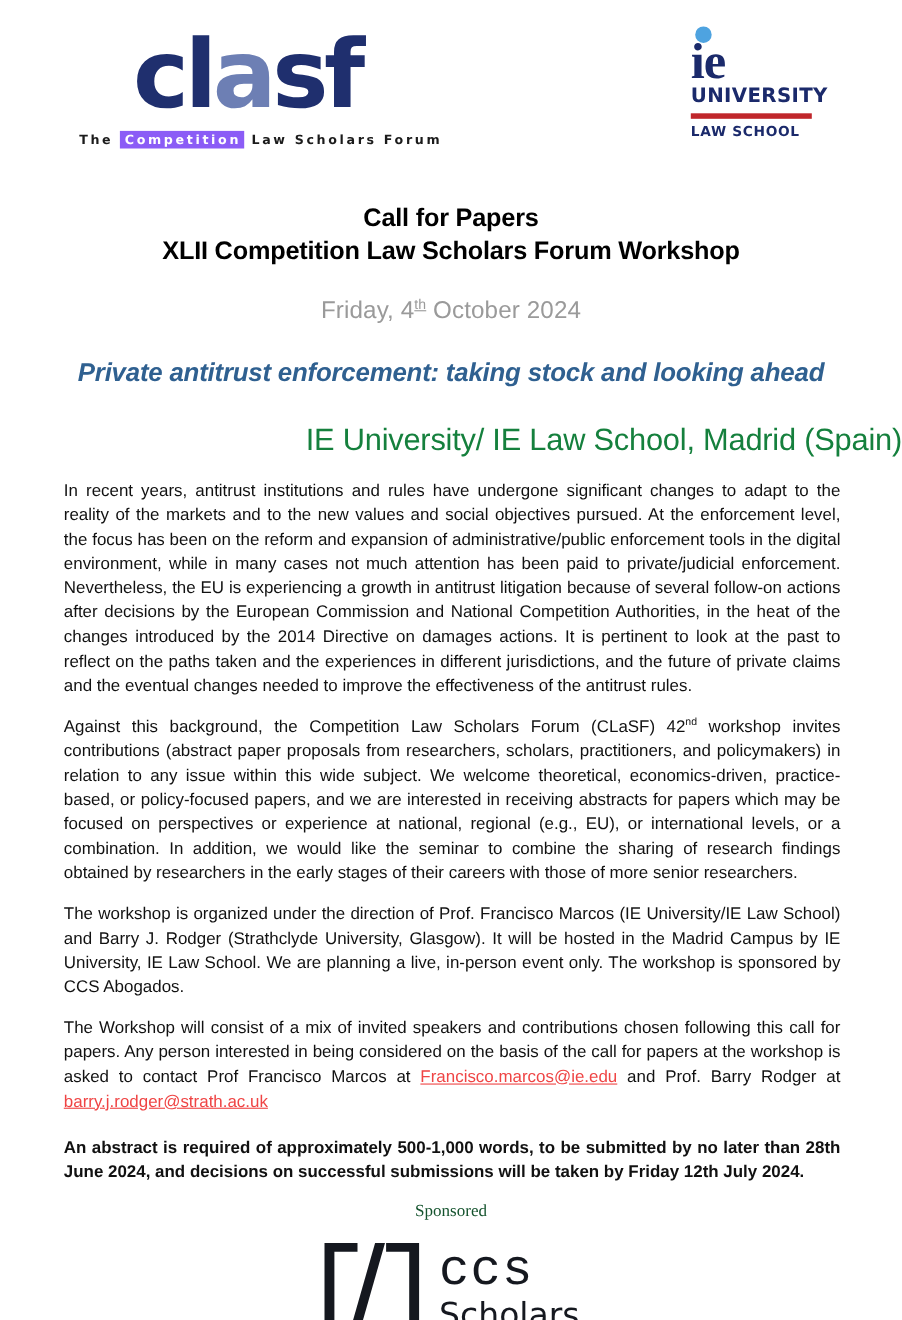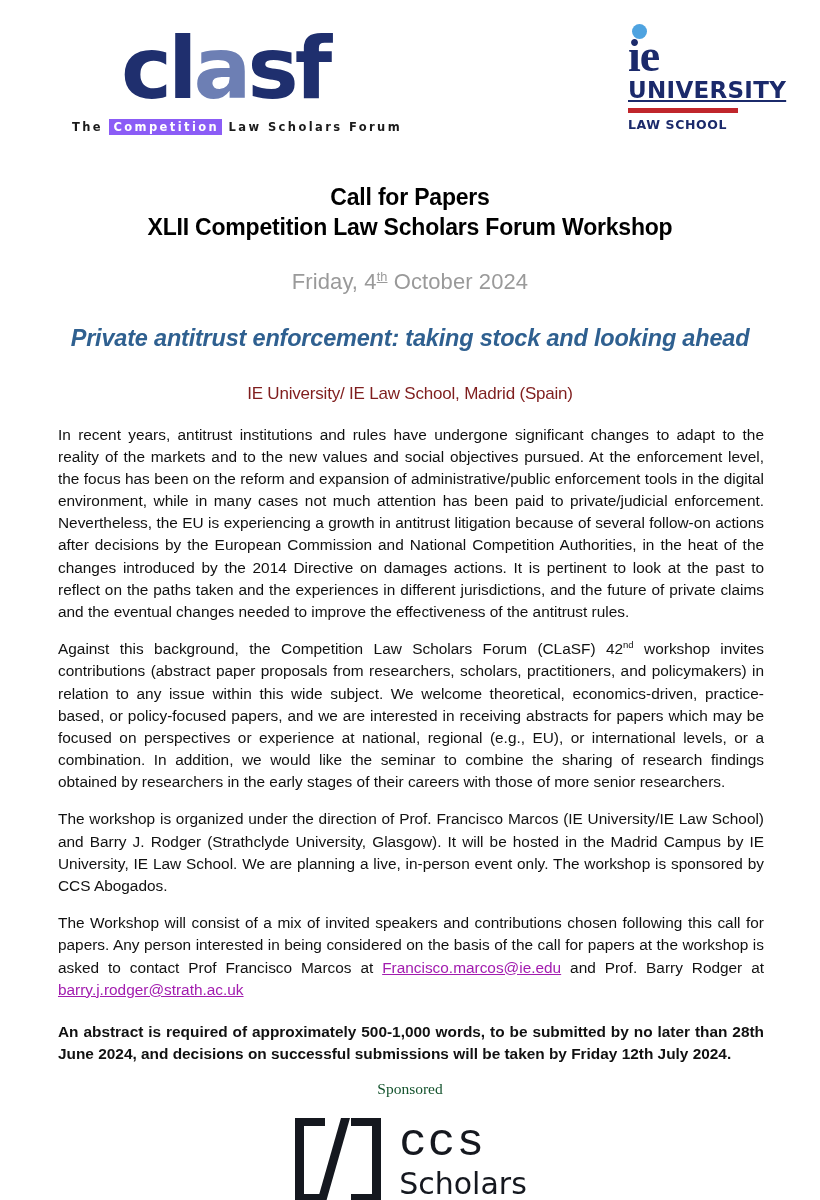--- a/index.html
+++ b/index.html
@@ -85,25 +85,24 @@
     font-family: Liberation Serif, serif;
     font-weight: bold;
     font-size: 46px;
     line-height: 1;
     letter-spacing: -1px;
     color: #1b2a6b;
   }
   .ie-university {
     font-family: "DejaVu Sans", sans-serif;
     font-weight: bold;
-    font-size: 23px;
+    font-size: 18px;
     letter-spacing: 0.3px;
     color: #1b2a6b;
     margin-top: 1px;
-    text-decoration: underline;
   }
   .ie-bar {
     width: 110px;
     height: 5px;
     background: #c0262b;
     margin: 5px 0 4px 0;
   }
   .ie-lawschool {
     font-family: "DejaVu Sans", sans-serif;
     font-weight: bold;
@@ -139,23 +138,23 @@
     font-size: 23.5px;
     font-weight: bold;
     font-style: italic;
     line-height: 1.3;
     color: #2f6090;
     letter-spacing: -0.2px;
   }
 
   .venue {
     margin-top: 30px;
-    text-align: center;
-    font-size: 17px;
-    color: #7f1d1d;
+    text-align: right;
+    font-size: 28px;
+    color: #15803d;
     letter-spacing: -0.2px;
   }
 
   
   .body-text {
     margin: 20px 56px 0 58px;
   }
   .body-text p {
     margin: 0 0 15px 0;
     font-size: 15.4px;
@@ -163,21 +162,21 @@
     text-align: justify;
     text-justify: inter-word;
     color: #111;
   }
   .body-text p.bold-note {
     font-weight: bold;
     margin-top: 20px;
   }
   .body-text sup { font-size: 0.62em; vertical-align: super; }
   .maillink {
-    color: #a21caf;
+    color: #ef4444;
     text-decoration: underline;
   }
 
   
   .sponsor-block {
     margin-top: 10px;
     text-align: center;
   }
   .sponsor-label {
     font-size: 15.5px;

